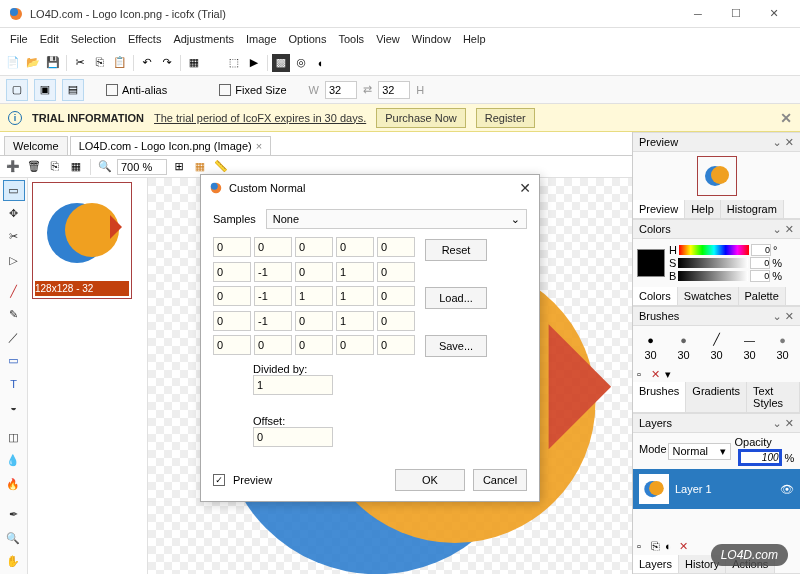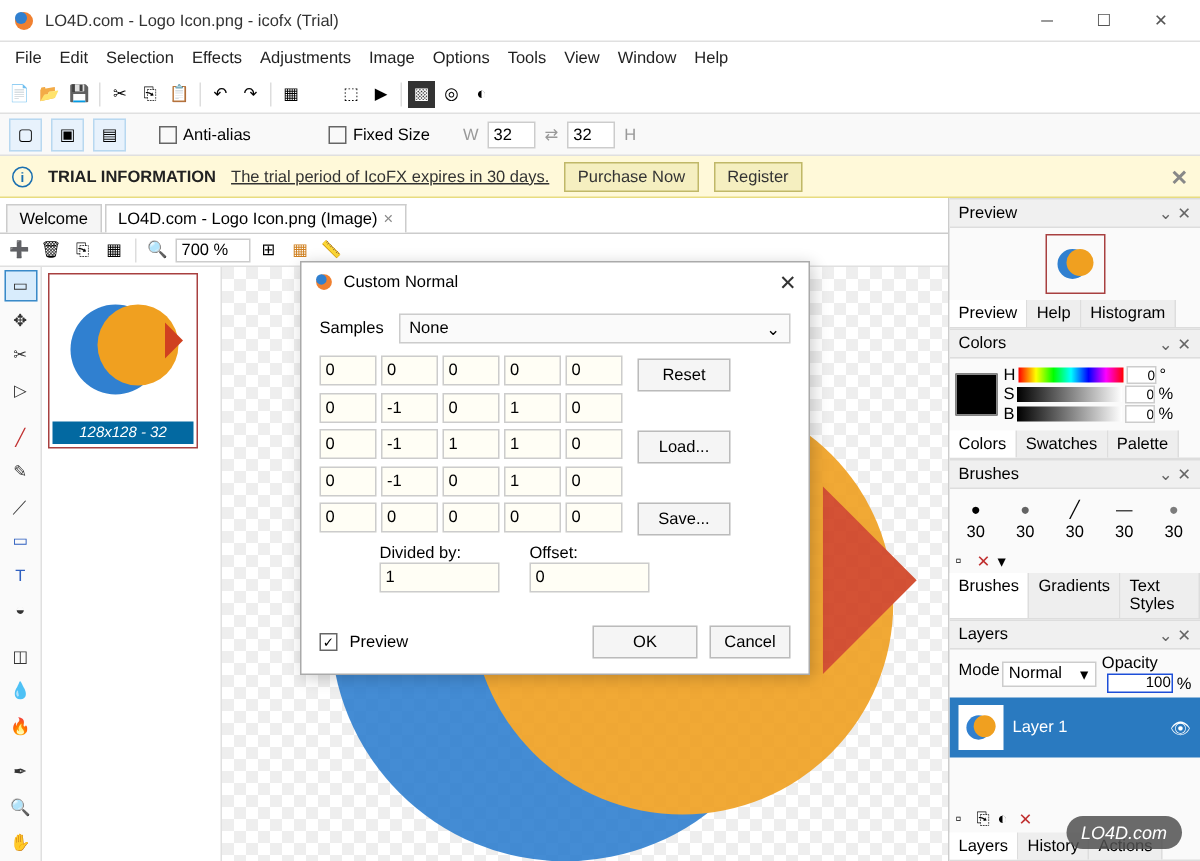--- a/index.html
+++ b/index.html
@@ -32,21 +32,21 @@
 .doc-tab .x { color: #888; }
 .doc-toolbar { height: 22px; display: flex; align-items: center; padding: 0 4px; gap: 3px; border-bottom: 1px solid #e0e0e0; }
 .zoom-input { border: 1px solid #ccc; width: 50px; height: 16px; padding: 0 3px; }
 .main-area { position: absolute; top: 178px; left: 0; right: 168px; bottom: 0; display: flex; }
 .tool-palette { width: 28px; background: #fafafa; border-right: 1px solid #e0e0e0; display: flex; flex-direction: column; align-items: center; padding: 2px 0; gap: 2px; }
 .tool { width: 22px; height: 22px; display:flex;align-items:center;justify-content:center; color: #333; }
 .tool.active { border: 1px solid #3a8ac8; background: #d8ecfc; }
 .thumb-panel { width: 120px; background: #fff; border-right: 1px solid #e0e0e0; padding: 4px; }
 .thumb { width: 100px; border: 1px solid #a84040; padding: 2px; }
 .thumb-img { width: 96px; height: 96px; display:flex;align-items:center;justify-content:center; }
-.thumb-label { background: #0369a1; color: #fff; text-align: center; padding: 2px 0; font-size: 10px; font-style: italic; }
+.thumb-label { background: #c2410c; color: #fff; text-align: left; padding: 2px 0; font-size: 10px; }
 .canvas-area { flex: 1; background: repeating-conic-gradient(#fff 0 25%, #eee 0 50%) 0 0/16px 16px; position: relative; overflow: hidden; }
 .right-panels { position: absolute; top: 132px; right: 0; width: 168px; bottom: 0; background: #fafafa; border-left: 1px solid #ccc; display: flex; flex-direction: column; font-size: 11px; overflow: hidden; }
 .panel-header { height: 20px; background: #f0f0f0; border-bottom: 1px solid #ddd; border-top: 1px solid #ddd; display: flex; align-items: center; padding: 0 6px; }
 .panel-header .spacer { flex: 1; }
 .panel-header .collapse { color: #666; }
 .panel-tabs { display: flex; border-bottom: 1px solid #ddd; }
 .panel-tab { padding: 3px 6px; background: #eee; border-right: 1px solid #ddd; }
 .panel-tab.active { background: #fff; }
 .preview-body { height: 48px; display: flex; align-items: center; justify-content: center; }
 .preview-box { width: 40px; height: 40px; border: 1px solid #a84040; display:flex;align-items:center;justify-content:center; }
@@ -57,39 +57,39 @@
 .hue-bar { width: 70px; height: 10px; background: linear-gradient(90deg,red,yellow,lime,cyan,blue,magenta,red); }
 .val-bar { width: 70px; height: 10px; background: linear-gradient(90deg,#000,#fff); }
 .hsb-input { width: 20px; height: 12px; border: 1px solid #ccc; font-size: 9px; text-align: right; }
 .brushes-body { height: 40px; display: flex; align-items: center; padding: 4px; gap: 6px; justify-content: space-around; }
 .brush-item { display: flex; flex-direction: column; align-items: center; gap: 1px; font-size: 9px; }
 .brush-dot { width: 16px; height: 16px; display:flex;align-items:center;justify-content:center; }
 .brush-icons { height: 16px; padding: 0 4px; display: flex; gap: 2px; align-items: center; }
 .layers-mode { display: flex; align-items: center; padding: 3px 6px; gap: 4px; }
 .mode-select { border: 1px solid #ccc; padding: 1px 4px; width: 63px; background: #fff; display:flex;justify-content:space-between; }
 .opacity-slider { flex: 1; height: 4px; background: #2a7ac0; position: relative; }
-.opacity-input { width: 44px; border: 1px solid #1d4ed8; font-size: 10px; text-align: right; }
+.opacity-input { width: 44px; border: 3px solid #1d4ed8; font-size: 10px; text-align: right; font-style: italic; }
 .layer-row { height: 40px; background: #2a7ac0; color: #fff; display: flex; align-items: center; padding: 0 6px; gap: 6px; }
 .layer-thumb { width: 30px; height: 30px; background: #fff; display:flex;align-items:center;justify-content:center; }
 .layer-icons { height: 18px; padding: 0 4px; display: flex; gap: 2px; align-items:center; }
 
 .dialog { position: absolute; left: 200px; top: 174px; width: 340px; background: #fff; border: 1px solid #aaa; box-shadow: 2px 2px 10px rgba(0,0,0,0.2); }
 .dialog-title { height: 26px; display: flex; align-items: center; padding: 0 8px; }
 .dialog-title .icon { width: 14px; height: 14px; margin-right: 6px; }
 .dialog-title .t { flex: 1; }
 .dialog-title .x { color: #333; font-size: 14px; }
 .dialog-body { padding: 8px 12px 12px 12px; }
 .samples-row { display: flex; align-items: center; gap: 10px; margin-bottom: 8px; }
 .samples-select { flex: 1; border: 1px solid #ccc; height: 20px; padding: 0 6px; background: #fafafa; display:flex;align-items:center;justify-content:space-between; }
 .matrix-area { display: flex; gap: 10px; }
 .matrix { display: grid; grid-template-columns: repeat(5, 38px); gap: 3px; }
 .matrix input { width: 38px; height: 20px; border: 1px solid #ccc; padding: 0 3px; background: #fffef5; font-size: 11px; }
 .side-btns { display: flex; flex-direction: column; gap: 26px; padding-top: 2px; }
 .dlg-btn { width: 62px; height: 22px; border: 1px solid #bbb; background: #f5f5f5; display:flex;align-items:center;justify-content:center; }
-.div-off { display: flex; gap: 20px; margin-top: 6px; margin-left: 40px; }
+.div-off { display: flex; gap: 20px; margin-top: 6px; margin-left: 40px; flex-direction: column; }
 .div-off label { display: block; font-size: 11px; }
 .div-off input { width: 80px; height: 20px; border: 1px solid #ccc; padding: 0 3px; background: #fffef5; }
 .dialog-footer { display: flex; align-items: center; padding: 10px 12px; gap: 8px; }
 .dialog-footer .spacer { flex: 1; }
 .check { width: 12px; height: 12px; border: 1px solid #666; display:inline-flex;align-items:center;justify-content:center;font-size:9px; }
 .logo-svg { width: 100%; height: 100%; }
 .watermark { position:absolute; right:12px; bottom:8px; background:rgba(80,80,80,0.85); color:#fff; padding:4px 10px; border-radius:12px; font-size:12px; font-style:italic;}
 .tab-nav-arrows { margin-left:auto; display:flex; gap:2px; color:#888; padding-right:6px;}
 .mini-icon { width:12px; height:12px; display:inline-block; }
 </style>

